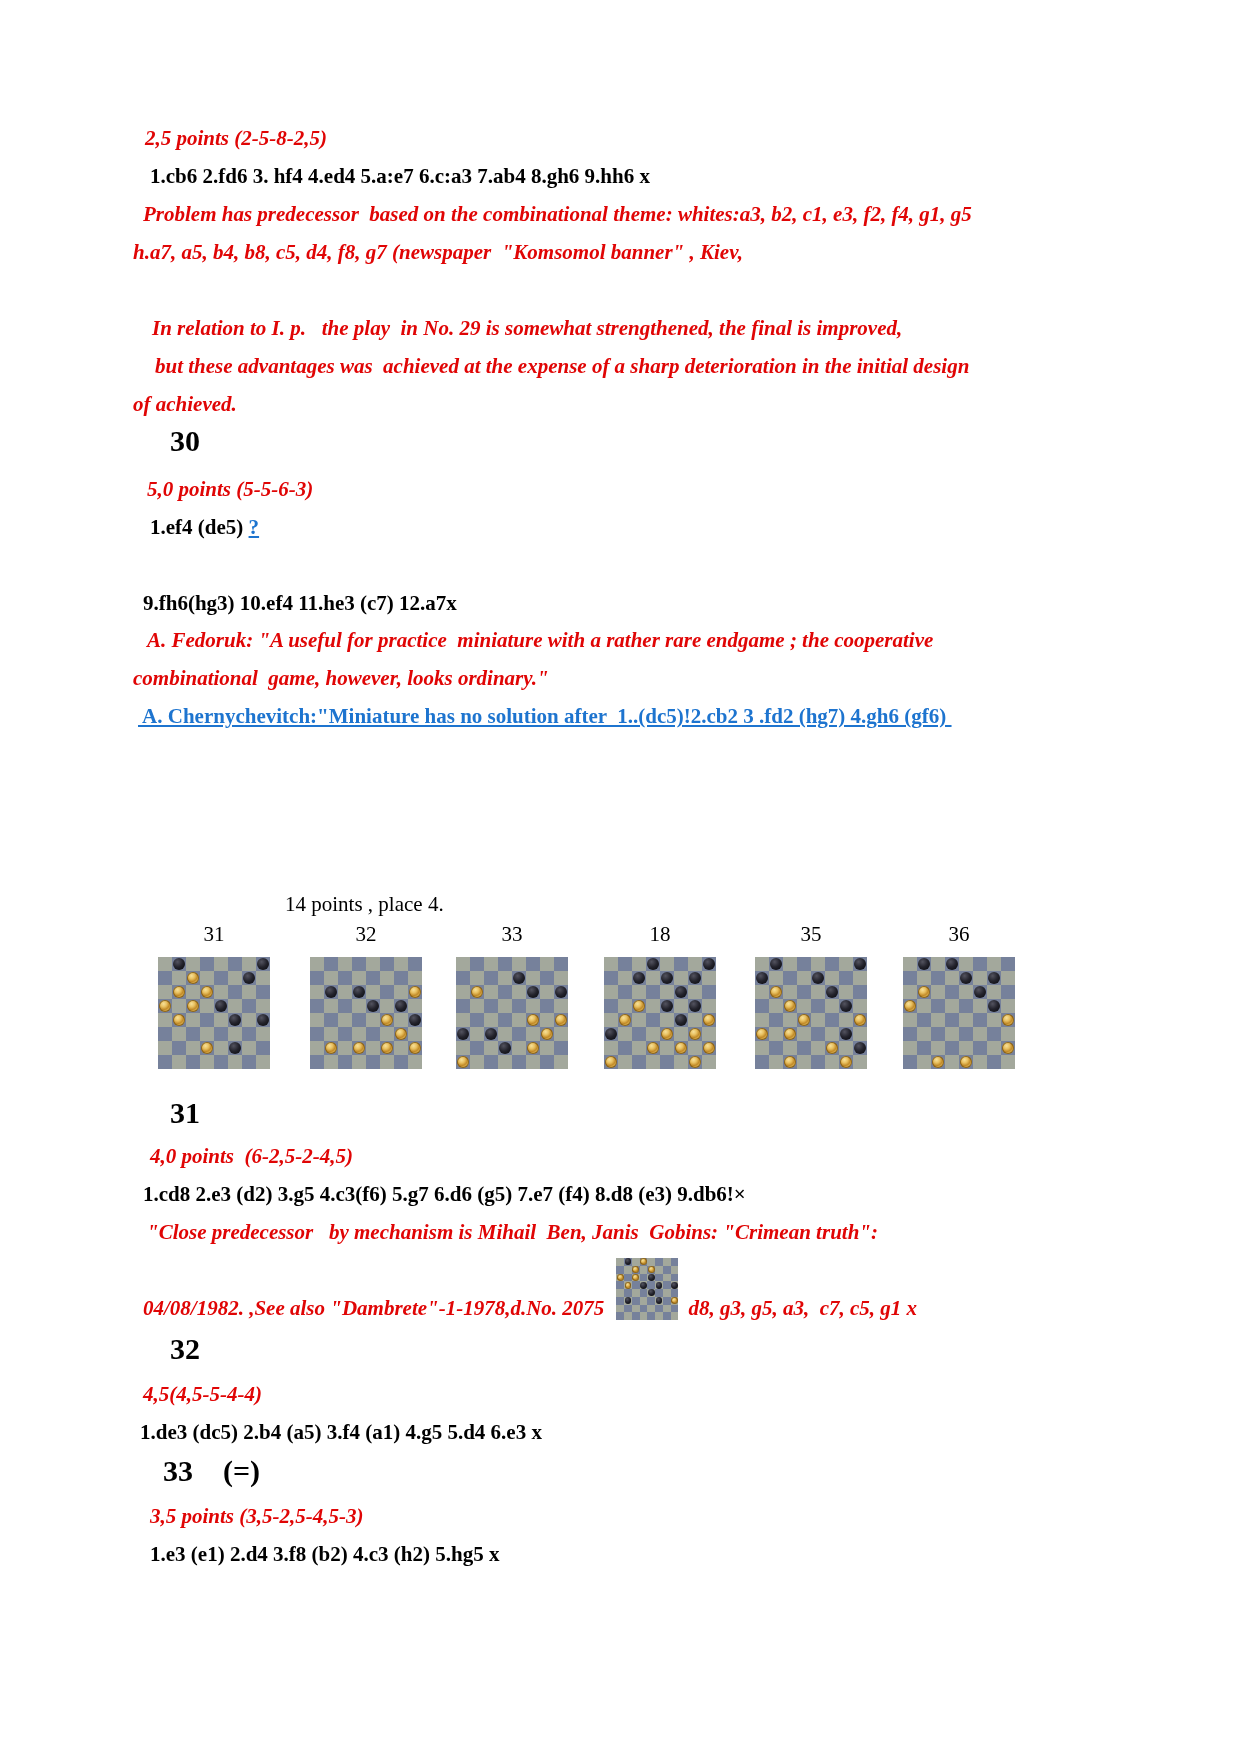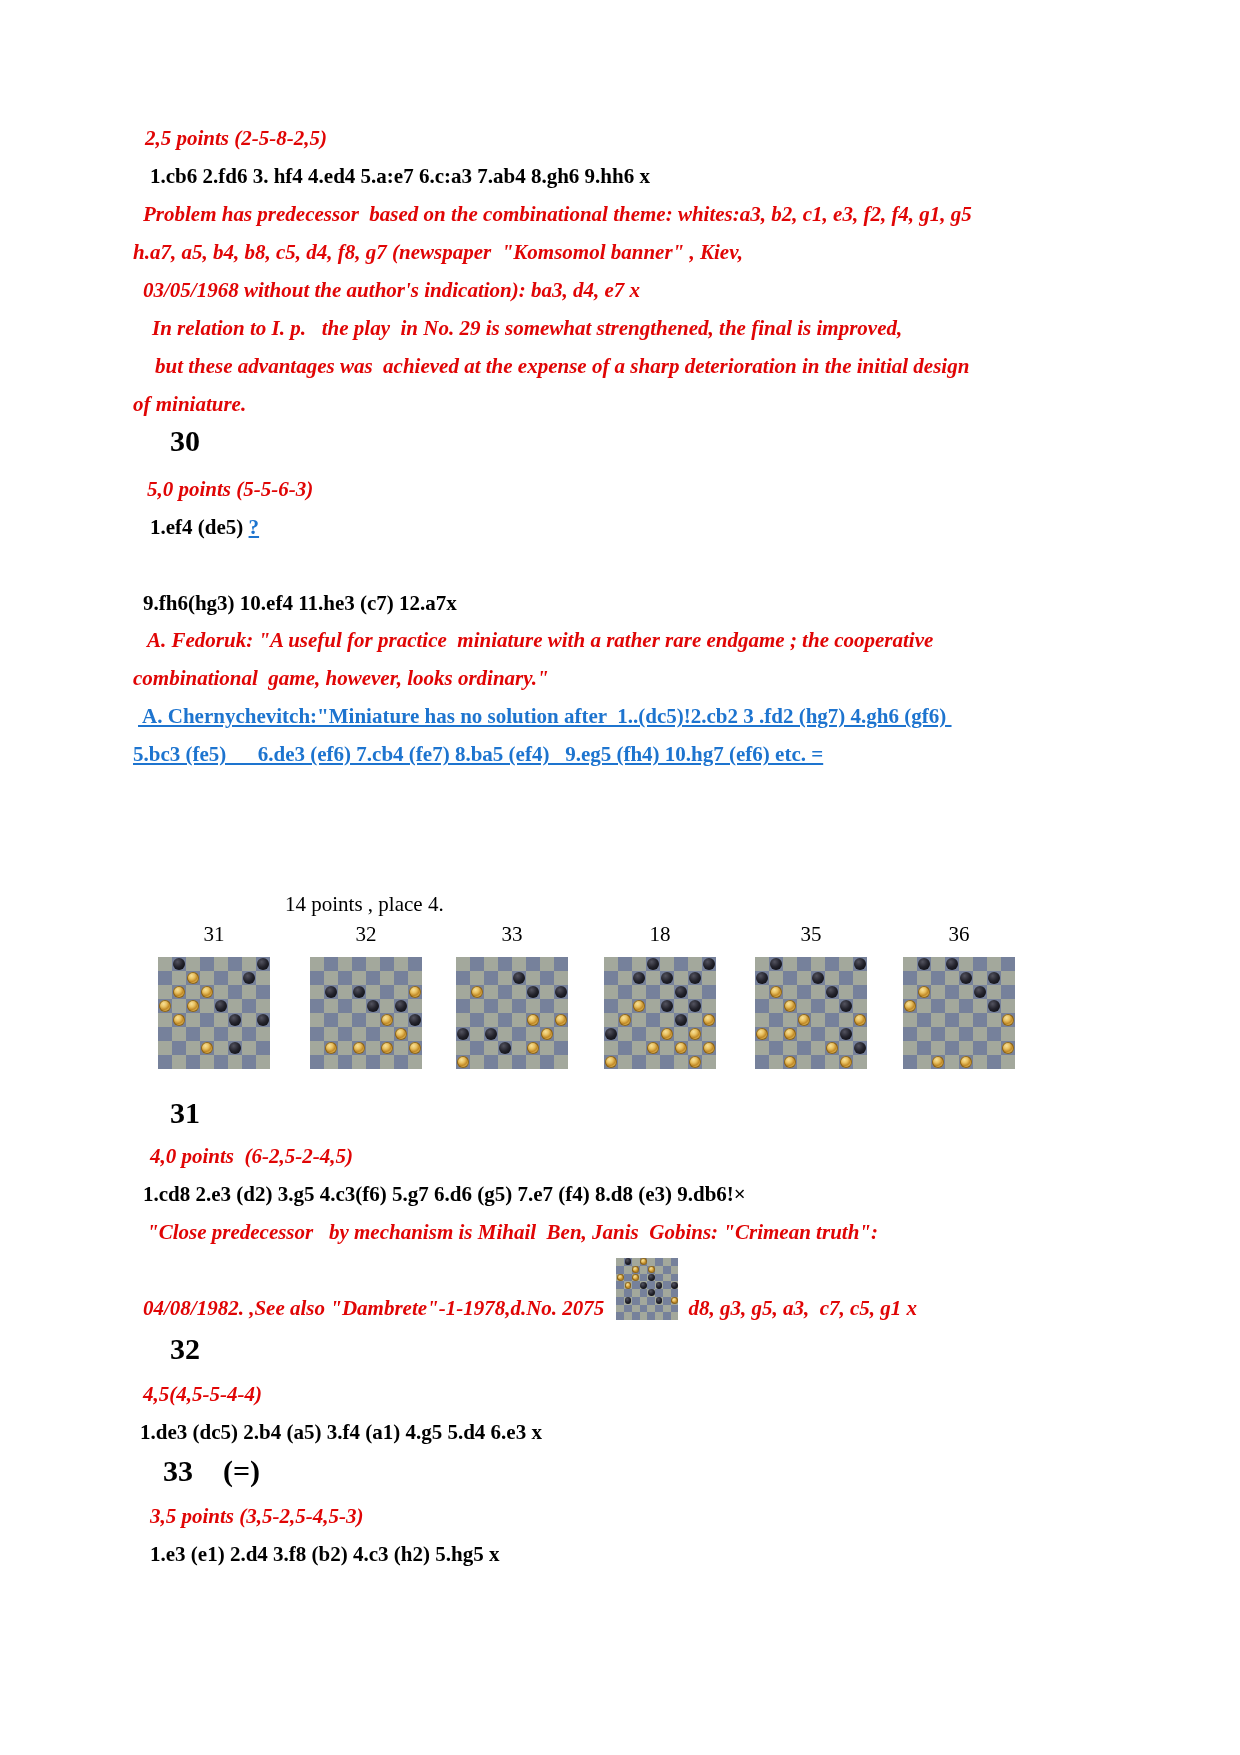--- a/index.html
+++ b/index.html
@@ -27,33 +27,31 @@
 </style>
 </head>
 <body>
 
 <div class="page">
 
   <div class="ln red" style="top:126px;left:145px">2,5 points (2-5-8-2,5)</div>
   <div class="ln mv" style="top:164px;left:150px">1.cb6 2.fd6 3. hf4 4.ed4 5.a:e7 6.c:a3 7.ab4 8.gh6 9.hh6 x</div>
   <div class="ln red" style="top:202px;left:143px">Problem has predecessor  based on the combinational theme: whites:a3, b2, c1, e3, f2, f4, g1, g5</div>
   <div class="ln red" style="top:240px;left:133px">h.a7, a5, b4, b8, c5, d4, f8, g7 (newspaper  "Komsomol banner" , Kiev,</div>
-  <div class="ln red" style="top:278px;left:143px">03/05/1968 without the author's indication): ba3, d4, e7 x</div>
   <div class="ln red" style="top:316px;left:152px">In relation to I. p.   the play  in No. 29 is somewhat strengthened, the final is improved,</div>
   <div class="ln red" style="top:354px;left:155px">but these advantages was  achieved at the expense of a sharp deterioration in the initial design</div>
-  <div class="ln red" style="top:392px;left:133px">of miniature.</div>
+  <div class="ln red" style="top:392px;left:133px">of achieved.</div>
 
   <div class="ln hd" style="top:424px;left:170px">30</div>
   <div class="ln red" style="top:477px;left:147px">5,0 points (5-5-6-3)</div>
   <div class="ln mv" style="top:515px;left:150px"><span>1.ef4 (de5) </span><span class="qlink">?</span></div>
   <div class="ln mv" style="top:591px;left:143px">9.fh6(hg3) 10.ef4 11.he3 (c7) 12.a7x</div>
   <div class="ln red" style="top:628px;left:147px">A. Fedoruk: "A useful for practice  miniature with a rather rare endgame ; the cooperative</div>
   <div class="ln red" style="top:666px;left:133px">combinational  game, however, looks ordinary."</div>
   <div class="ln blue" style="top:704px;left:138px"> A. Chernychevitch:"Miniature has no solution after  1..(dc5)!2.cb2 3 .fd2 (hg7) 4.gh6 (gf6) </div>
-  <div class="ln blue" style="top:742px;left:133px">5.bc3 (fe5)      6.de3 (ef6) 7.cb4 (fe7) 8.ba5 (ef4)   9.eg5 (fh4) 10.hg7 (ef6) etc. =</div>
 
   <div class="ln plain" style="top:892px;left:285px">14 points , place 4.</div>
 
   <div class="bwrap" style="top:922px;left:158px">
     <div class="blabel">31</div>
     <div class="board" style="height: 112px; width: 112px;"><div class="sq" style="left: 0px; top: 0px; height: 14px; width: 14px; background: rgb(163, 168, 156);"></div><div class="sq" style="left: 14px; top: 0px; height: 14px; width: 14px; background: rgb(118, 129, 155);"></div><div class="sq" style="left: 28px; top: 0px; height: 14px; width: 14px; background: rgb(163, 168, 156);"></div><div class="sq" style="left: 42px; top: 0px; height: 14px; width: 14px; background: rgb(118, 129, 155);"></div><div class="sq" style="left: 56px; top: 0px; height: 14px; width: 14px; background: rgb(163, 168, 156);"></div><div class="sq" style="left: 70px; top: 0px; height: 14px; width: 14px; background: rgb(118, 129, 155);"></div><div class="sq" style="left: 84px; top: 0px; height: 14px; width: 14px; background: rgb(163, 168, 156);"></div><div class="sq" style="left: 98px; top: 0px; height: 14px; width: 14px; background: rgb(118, 129, 155);"></div><div class="sq" style="left: 0px; top: 14px; height: 14px; width: 14px; background: rgb(118, 129, 155);"></div><div class="sq" style="left: 14px; top: 14px; height: 14px; width: 14px; background: rgb(163, 168, 156);"></div><div class="sq" style="left: 28px; top: 14px; height: 14px; width: 14px; background: rgb(118, 129, 155);"></div><div class="sq" style="left: 42px; top: 14px; height: 14px; width: 14px; background: rgb(163, 168, 156);"></div><div class="sq" style="left: 56px; top: 14px; height: 14px; width: 14px; background: rgb(118, 129, 155);"></div><div class="sq" style="left: 70px; top: 14px; height: 14px; width: 14px; background: rgb(163, 168, 156);"></div><div class="sq" style="left: 84px; top: 14px; height: 14px; width: 14px; background: rgb(118, 129, 155);"></div><div class="sq" style="left: 98px; top: 14px; height: 14px; width: 14px; background: rgb(163, 168, 156);"></div><div class="sq" style="left: 0px; top: 28px; height: 14px; width: 14px; background: rgb(163, 168, 156);"></div><div class="sq" style="left: 14px; top: 28px; height: 14px; width: 14px; background: rgb(118, 129, 155);"></div><div class="sq" style="left: 28px; top: 28px; height: 14px; width: 14px; background: rgb(163, 168, 156);"></div><div class="sq" style="left: 42px; top: 28px; height: 14px; width: 14px; background: rgb(118, 129, 155);"></div><div class="sq" style="left: 56px; top: 28px; height: 14px; width: 14px; background: rgb(163, 168, 156);"></div><div class="sq" style="left: 70px; top: 28px; height: 14px; width: 14px; background: rgb(118, 129, 155);"></div><div class="sq" style="left: 84px; top: 28px; height: 14px; width: 14px; background: rgb(163, 168, 156);"></div><div class="sq" style="left: 98px; top: 28px; height: 14px; width: 14px; background: rgb(118, 129, 155);"></div><div class="sq" style="left: 0px; top: 42px; height: 14px; width: 14px; background: rgb(118, 129, 155);"></div><div class="sq" style="left: 14px; top: 42px; height: 14px; width: 14px; background: rgb(163, 168, 156);"></div><div class="sq" style="left: 28px; top: 42px; height: 14px; width: 14px; background: rgb(118, 129, 155);"></div><div class="sq" style="left: 42px; top: 42px; height: 14px; width: 14px; background: rgb(163, 168, 156);"></div><div class="sq" style="left: 56px; top: 42px; height: 14px; width: 14px; background: rgb(118, 129, 155);"></div><div class="sq" style="left: 70px; top: 42px; height: 14px; width: 14px; background: rgb(163, 168, 156);"></div><div class="sq" style="left: 84px; top: 42px; height: 14px; width: 14px; background: rgb(118, 129, 155);"></div><div class="sq" style="left: 98px; top: 42px; height: 14px; width: 14px; background: rgb(163, 168, 156);"></div><div class="sq" style="left: 0px; top: 56px; height: 14px; width: 14px; background: rgb(163, 168, 156);"></div><div class="sq" style="left: 14px; top: 56px; height: 14px; width: 14px; background: rgb(118, 129, 155);"></div><div class="sq" style="left: 28px; top: 56px; height: 14px; width: 14px; background: rgb(163, 168, 156);"></div><div class="sq" style="left: 42px; top: 56px; height: 14px; width: 14px; background: rgb(118, 129, 155);"></div><div class="sq" style="left: 56px; top: 56px; height: 14px; width: 14px; background: rgb(163, 168, 156);"></div><div class="sq" style="left: 70px; top: 56px; height: 14px; width: 14px; background: rgb(118, 129, 155);"></div><div class="sq" style="left: 84px; top: 56px; height: 14px; width: 14px; background: rgb(163, 168, 156);"></div><div class="sq" style="left: 98px; top: 56px; height: 14px; width: 14px; background: rgb(118, 129, 155);"></div><div class="sq" style="left: 0px; top: 70px; height: 14px; width: 14px; background: rgb(118, 129, 155);"></div><div class="sq" style="left: 14px; top: 70px; height: 14px; width: 14px; background: rgb(163, 168, 156);"></div><div class="sq" style="left: 28px; top: 70px; height: 14px; width: 14px; background: rgb(118, 129, 155);"></div><div class="sq" style="left: 42px; top: 70px; height: 14px; width: 14px; background: rgb(163, 168, 156);"></div><div class="sq" style="left: 56px; top: 70px; height: 14px; width: 14px; background: rgb(118, 129, 155);"></div><div class="sq" style="left: 70px; top: 70px; height: 14px; width: 14px; background: rgb(163, 168, 156);"></div><div class="sq" style="left: 84px; top: 70px; height: 14px; width: 14px; background: rgb(118, 129, 155);"></div><div class="sq" style="left: 98px; top: 70px; height: 14px; width: 14px; background: rgb(163, 168, 156);"></div><div class="sq" style="left: 0px; top: 84px; height: 14px; width: 14px; background: rgb(163, 168, 156);"></div><div class="sq" style="left: 14px; top: 84px; height: 14px; width: 14px; background: rgb(118, 129, 155);"></div><div class="sq" style="left: 28px; top: 84px; height: 14px; width: 14px; background: rgb(163, 168, 156);"></div><div class="sq" style="left: 42px; top: 84px; height: 14px; width: 14px; background: rgb(118, 129, 155);"></div><div class="sq" style="left: 56px; top: 84px; height: 14px; width: 14px; background: rgb(163, 168, 156);"></div><div class="sq" style="left: 70px; top: 84px; height: 14px; width: 14px; background: rgb(118, 129, 155);"></div><div class="sq" style="left: 84px; top: 84px; height: 14px; width: 14px; background: rgb(163, 168, 156);"></div><div class="sq" style="left: 98px; top: 84px; height: 14px; width: 14px; background: rgb(118, 129, 155);"></div><div class="sq" style="left: 0px; top: 98px; height: 14px; width: 14px; background: rgb(118, 129, 155);"></div><div class="sq" style="left: 14px; top: 98px; height: 14px; width: 14px; background: rgb(163, 168, 156);"></div><div class="sq" style="left: 28px; top: 98px; height: 14px; width: 14px; background: rgb(118, 129, 155);"></div><div class="sq" style="left: 42px; top: 98px; height: 14px; width: 14px; background: rgb(163, 168, 156);"></div><div class="sq" style="left: 56px; top: 98px; height: 14px; width: 14px; background: rgb(118, 129, 155);"></div><div class="sq" style="left: 70px; top: 98px; height: 14px; width: 14px; background: rgb(163, 168, 156);"></div><div class="sq" style="left: 84px; top: 98px; height: 14px; width: 14px; background: rgb(118, 129, 155);"></div><div class="sq" style="left: 98px; top: 98px; height: 14px; width: 14px; background: rgb(163, 168, 156);"></div><div class="pc w" style="left: 28.84px; top: 14.84px; height: 12.32px; width: 12.32px;"></div><div class="pc w" style="left: 14.84px; top: 28.84px; height: 12.32px; width: 12.32px;"></div><div class="pc w" style="left: 42.84px; top: 28.84px; height: 12.32px; width: 12.32px;"></div><div class="pc w" style="left: 0.84px; top: 42.84px; height: 12.32px; width: 12.32px;"></div><div class="pc w" style="left: 28.84px; top: 42.84px; height: 12.32px; width: 12.32px;"></div><div class="pc w" style="left: 14.84px; top: 56.84px; height: 12.32px; width: 12.32px;"></div><div class="pc w" style="left: 42.84px; top: 84.84px; height: 12.32px; width: 12.32px;"></div><div class="pc b" style="left: 14.84px; top: 0.84px; height: 12.32px; width: 12.32px;"></div><div class="pc b" style="left: 98.84px; top: 0.84px; height: 12.32px; width: 12.32px;"></div><div class="pc b" style="left: 84.84px; top: 14.84px; height: 12.32px; width: 12.32px;"></div><div class="pc b" style="left: 56.84px; top: 42.84px; height: 12.32px; width: 12.32px;"></div><div class="pc b" style="left: 70.84px; top: 56.84px; height: 12.32px; width: 12.32px;"></div><div class="pc b" style="left: 98.84px; top: 56.84px; height: 12.32px; width: 12.32px;"></div><div class="pc b" style="left: 70.84px; top: 84.84px; height: 12.32px; width: 12.32px;"></div></div>
   </div>
   <div class="bwrap" style="top:922px;left:310px">
     <div class="blabel">32</div>
     <div class="board" style="height: 112px; width: 112px;"><div class="sq" style="left: 0px; top: 0px; height: 14px; width: 14px; background: rgb(163, 168, 156);"></div><div class="sq" style="left: 14px; top: 0px; height: 14px; width: 14px; background: rgb(118, 129, 155);"></div><div class="sq" style="left: 28px; top: 0px; height: 14px; width: 14px; background: rgb(163, 168, 156);"></div><div class="sq" style="left: 42px; top: 0px; height: 14px; width: 14px; background: rgb(118, 129, 155);"></div><div class="sq" style="left: 56px; top: 0px; height: 14px; width: 14px; background: rgb(163, 168, 156);"></div><div class="sq" style="left: 70px; top: 0px; height: 14px; width: 14px; background: rgb(118, 129, 155);"></div><div class="sq" style="left: 84px; top: 0px; height: 14px; width: 14px; background: rgb(163, 168, 156);"></div><div class="sq" style="left: 98px; top: 0px; height: 14px; width: 14px; background: rgb(118, 129, 155);"></div><div class="sq" style="left: 0px; top: 14px; height: 14px; width: 14px; background: rgb(118, 129, 155);"></div><div class="sq" style="left: 14px; top: 14px; height: 14px; width: 14px; background: rgb(163, 168, 156);"></div><div class="sq" style="left: 28px; top: 14px; height: 14px; width: 14px; background: rgb(118, 129, 155);"></div><div class="sq" style="left: 42px; top: 14px; height: 14px; width: 14px; background: rgb(163, 168, 156);"></div><div class="sq" style="left: 56px; top: 14px; height: 14px; width: 14px; background: rgb(118, 129, 155);"></div><div class="sq" style="left: 70px; top: 14px; height: 14px; width: 14px; background: rgb(163, 168, 156);"></div><div class="sq" style="left: 84px; top: 14px; height: 14px; width: 14px; background: rgb(118, 129, 155);"></div><div class="sq" style="left: 98px; top: 14px; height: 14px; width: 14px; background: rgb(163, 168, 156);"></div><div class="sq" style="left: 0px; top: 28px; height: 14px; width: 14px; background: rgb(163, 168, 156);"></div><div class="sq" style="left: 14px; top: 28px; height: 14px; width: 14px; background: rgb(118, 129, 155);"></div><div class="sq" style="left: 28px; top: 28px; height: 14px; width: 14px; background: rgb(163, 168, 156);"></div><div class="sq" style="left: 42px; top: 28px; height: 14px; width: 14px; background: rgb(118, 129, 155);"></div><div class="sq" style="left: 56px; top: 28px; height: 14px; width: 14px; background: rgb(163, 168, 156);"></div><div class="sq" style="left: 70px; top: 28px; height: 14px; width: 14px; background: rgb(118, 129, 155);"></div><div class="sq" style="left: 84px; top: 28px; height: 14px; width: 14px; background: rgb(163, 168, 156);"></div><div class="sq" style="left: 98px; top: 28px; height: 14px; width: 14px; background: rgb(118, 129, 155);"></div><div class="sq" style="left: 0px; top: 42px; height: 14px; width: 14px; background: rgb(118, 129, 155);"></div><div class="sq" style="left: 14px; top: 42px; height: 14px; width: 14px; background: rgb(163, 168, 156);"></div><div class="sq" style="left: 28px; top: 42px; height: 14px; width: 14px; background: rgb(118, 129, 155);"></div><div class="sq" style="left: 42px; top: 42px; height: 14px; width: 14px; background: rgb(163, 168, 156);"></div><div class="sq" style="left: 56px; top: 42px; height: 14px; width: 14px; background: rgb(118, 129, 155);"></div><div class="sq" style="left: 70px; top: 42px; height: 14px; width: 14px; background: rgb(163, 168, 156);"></div><div class="sq" style="left: 84px; top: 42px; height: 14px; width: 14px; background: rgb(118, 129, 155);"></div><div class="sq" style="left: 98px; top: 42px; height: 14px; width: 14px; background: rgb(163, 168, 156);"></div><div class="sq" style="left: 0px; top: 56px; height: 14px; width: 14px; background: rgb(163, 168, 156);"></div><div class="sq" style="left: 14px; top: 56px; height: 14px; width: 14px; background: rgb(118, 129, 155);"></div><div class="sq" style="left: 28px; top: 56px; height: 14px; width: 14px; background: rgb(163, 168, 156);"></div><div class="sq" style="left: 42px; top: 56px; height: 14px; width: 14px; background: rgb(118, 129, 155);"></div><div class="sq" style="left: 56px; top: 56px; height: 14px; width: 14px; background: rgb(163, 168, 156);"></div><div class="sq" style="left: 70px; top: 56px; height: 14px; width: 14px; background: rgb(118, 129, 155);"></div><div class="sq" style="left: 84px; top: 56px; height: 14px; width: 14px; background: rgb(163, 168, 156);"></div><div class="sq" style="left: 98px; top: 56px; height: 14px; width: 14px; background: rgb(118, 129, 155);"></div><div class="sq" style="left: 0px; top: 70px; height: 14px; width: 14px; background: rgb(118, 129, 155);"></div><div class="sq" style="left: 14px; top: 70px; height: 14px; width: 14px; background: rgb(163, 168, 156);"></div><div class="sq" style="left: 28px; top: 70px; height: 14px; width: 14px; background: rgb(118, 129, 155);"></div><div class="sq" style="left: 42px; top: 70px; height: 14px; width: 14px; background: rgb(163, 168, 156);"></div><div class="sq" style="left: 56px; top: 70px; height: 14px; width: 14px; background: rgb(118, 129, 155);"></div><div class="sq" style="left: 70px; top: 70px; height: 14px; width: 14px; background: rgb(163, 168, 156);"></div><div class="sq" style="left: 84px; top: 70px; height: 14px; width: 14px; background: rgb(118, 129, 155);"></div><div class="sq" style="left: 98px; top: 70px; height: 14px; width: 14px; background: rgb(163, 168, 156);"></div><div class="sq" style="left: 0px; top: 84px; height: 14px; width: 14px; background: rgb(163, 168, 156);"></div><div class="sq" style="left: 14px; top: 84px; height: 14px; width: 14px; background: rgb(118, 129, 155);"></div><div class="sq" style="left: 28px; top: 84px; height: 14px; width: 14px; background: rgb(163, 168, 156);"></div><div class="sq" style="left: 42px; top: 84px; height: 14px; width: 14px; background: rgb(118, 129, 155);"></div><div class="sq" style="left: 56px; top: 84px; height: 14px; width: 14px; background: rgb(163, 168, 156);"></div><div class="sq" style="left: 70px; top: 84px; height: 14px; width: 14px; background: rgb(118, 129, 155);"></div><div class="sq" style="left: 84px; top: 84px; height: 14px; width: 14px; background: rgb(163, 168, 156);"></div><div class="sq" style="left: 98px; top: 84px; height: 14px; width: 14px; background: rgb(118, 129, 155);"></div><div class="sq" style="left: 0px; top: 98px; height: 14px; width: 14px; background: rgb(118, 129, 155);"></div><div class="sq" style="left: 14px; top: 98px; height: 14px; width: 14px; background: rgb(163, 168, 156);"></div><div class="sq" style="left: 28px; top: 98px; height: 14px; width: 14px; background: rgb(118, 129, 155);"></div><div class="sq" style="left: 42px; top: 98px; height: 14px; width: 14px; background: rgb(163, 168, 156);"></div><div class="sq" style="left: 56px; top: 98px; height: 14px; width: 14px; background: rgb(118, 129, 155);"></div><div class="sq" style="left: 70px; top: 98px; height: 14px; width: 14px; background: rgb(163, 168, 156);"></div><div class="sq" style="left: 84px; top: 98px; height: 14px; width: 14px; background: rgb(118, 129, 155);"></div><div class="sq" style="left: 98px; top: 98px; height: 14px; width: 14px; background: rgb(163, 168, 156);"></div><div class="pc w" style="left: 98.84px; top: 28.84px; height: 12.32px; width: 12.32px;"></div><div class="pc w" style="left: 70.84px; top: 56.84px; height: 12.32px; width: 12.32px;"></div><div class="pc w" style="left: 84.84px; top: 70.84px; height: 12.32px; width: 12.32px;"></div><div class="pc w" style="left: 14.84px; top: 84.84px; height: 12.32px; width: 12.32px;"></div><div class="pc w" style="left: 42.84px; top: 84.84px; height: 12.32px; width: 12.32px;"></div><div class="pc w" style="left: 70.84px; top: 84.84px; height: 12.32px; width: 12.32px;"></div><div class="pc w" style="left: 98.84px; top: 84.84px; height: 12.32px; width: 12.32px;"></div><div class="pc b" style="left: 14.84px; top: 28.84px; height: 12.32px; width: 12.32px;"></div><div class="pc b" style="left: 42.84px; top: 28.84px; height: 12.32px; width: 12.32px;"></div><div class="pc b" style="left: 56.84px; top: 42.84px; height: 12.32px; width: 12.32px;"></div><div class="pc b" style="left: 84.84px; top: 42.84px; height: 12.32px; width: 12.32px;"></div><div class="pc b" style="left: 98.84px; top: 56.84px; height: 12.32px; width: 12.32px;"></div></div>

